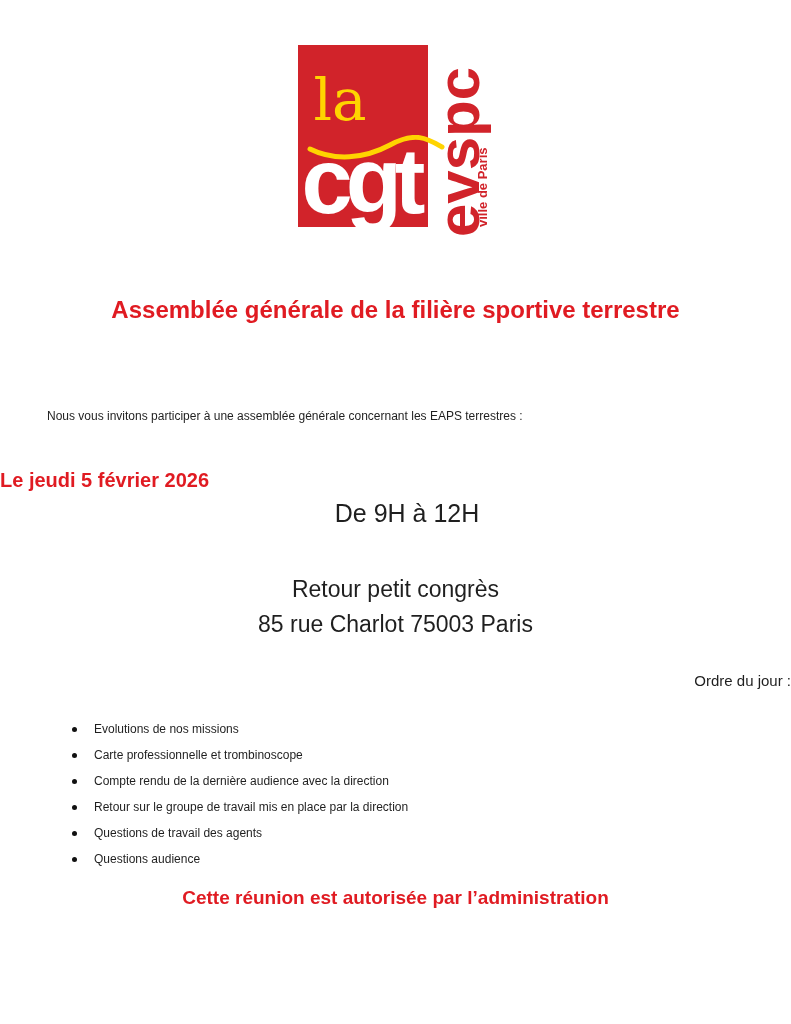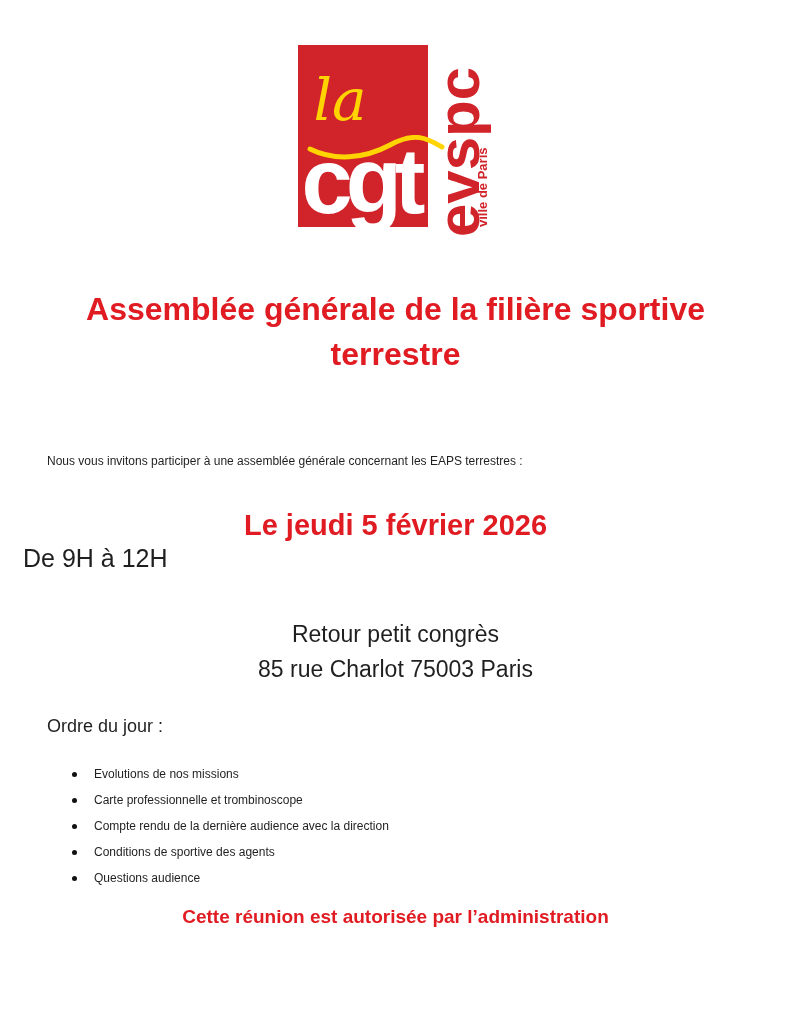--- a/index.html
+++ b/index.html
@@ -14,21 +14,21 @@
     width:791px;height:1024px;margin:0 auto;background:#fff;overflow:hidden;
     font-family:"Liberation Sans","DejaVu Sans",sans-serif;color:var(--text);
     display:flow-root;position:relative;
   }
 
   
   .logo{position:relative;width:196px;height:192px;margin:45px auto 0;}
   .logo-square{position:absolute;left:0;top:0;width:130px;height:182px;background:var(--logo_red);}
   .logo-la{
     position:absolute;left:16px;top:26px;z-index:2;
-    font-family:"DejaVu Serif","Liberation Serif",serif;font-style:italic;
+    font-family:"DejaVu Serif","Liberation Serif",serif;
     font-size:58px;line-height:58px;color:var(--logo_yellow);
   }
   .la-swash{position:absolute;left:8px;top:90px;z-index:2;}
   .logo-cgt{
     position:absolute;left:4px;top:90px;z-index:1;
     font-size:92px;line-height:92px;font-weight:bold;color:#fff;letter-spacing:-7px;white-space:nowrap;
   }
   .evspc-wrap{position:absolute;left:132px;top:0;width:58px;height:192px;}
   .evspc-text{
     display:block;width:192px;height:58px;line-height:58px;white-space:nowrap;
@@ -38,27 +38,27 @@
   .ville-wrap{position:absolute;left:176px;top:68px;width:18px;height:114px;}
   .ville-text{
     display:block;width:114px;height:18px;line-height:18px;white-space:nowrap;
     font-size:13px;font-weight:bold;color:var(--logo_red);
     transform-origin:0 0;transform:rotate(-90deg) translateX(-114px);
   }
 
   
   .doc-title{
     margin:50px auto 0;max-width:620px;text-align:center;
-    font-size:32px;line-height:45px;font-weight:bold;color:var(--accent_red);
+    font-size:24px;line-height:45px;font-weight:bold;color:var(--accent_red);
   }
   .intro{margin:75px 47px 0 47px;font-size:12px;line-height:19px;}
-  .event-date{margin-top:39px;text-align:center;font-size:29px;line-height:30px;font-weight:bold;color:var(--accent_red);}
-  .event-time{text-align:left;font-size:25px;line-height:37px;padding-left:23px;}
+  .event-date{margin-top:39px;font-size:20px;line-height:30px;font-weight:bold;color:var(--accent_red);}
+  .event-time{text-align:center;font-size:25px;line-height:37px;padding-left:23px;}
   .venue{margin-top:40px;text-align:center;font-size:23px;line-height:35px;}
-  .agenda-heading{margin:28px 0 0 47px;font-size:18px;line-height:22px;}
+  .agenda-heading{margin:28px 0 0 47px;font-size:15px;line-height:22px;text-align:right;}
   .agenda-list{margin:24px 0 0 47px;padding:0 0 0 25px;list-style:none;}
   .agenda-list li{position:relative;padding-left:22px;font-size:12px;line-height:26px;}
   .agenda-list li::before{
     content:"";position:absolute;left:0;top:11px;width:5px;height:5px;border-radius:50%;background:#111;
   }
   .auth-note{margin-top:14px;text-align:center;font-size:19px;line-height:24px;font-weight:bold;color:var(--accent_red);}
 </style>
 </head>
 <body>
 
@@ -91,19 +91,20 @@
   <div class="venue">
     <div>Retour petit congrès</div>
     <div>85 rue Charlot 75003 Paris</div>
   </div>
 
   <div class="agenda-heading">Ordre du jour :</div>
   <ul class="agenda-list">
     <li>Evolutions de nos missions</li>
     <li>Carte professionnelle et trombinoscope</li>
     <li>Compte rendu de la dernière audience avec la direction</li>
-    <li>Conditions de sportive des agents</li>
+    <li>Retour sur le groupe de travail mis en place par la direction</li>
+    <li>Questions de travail des agents</li>
     <li>Questions audience</li>
   </ul>
 
   <div class="auth-note">Cette réunion est autorisée par l’administration</div>
 
 </div>
 
 </body></html>

